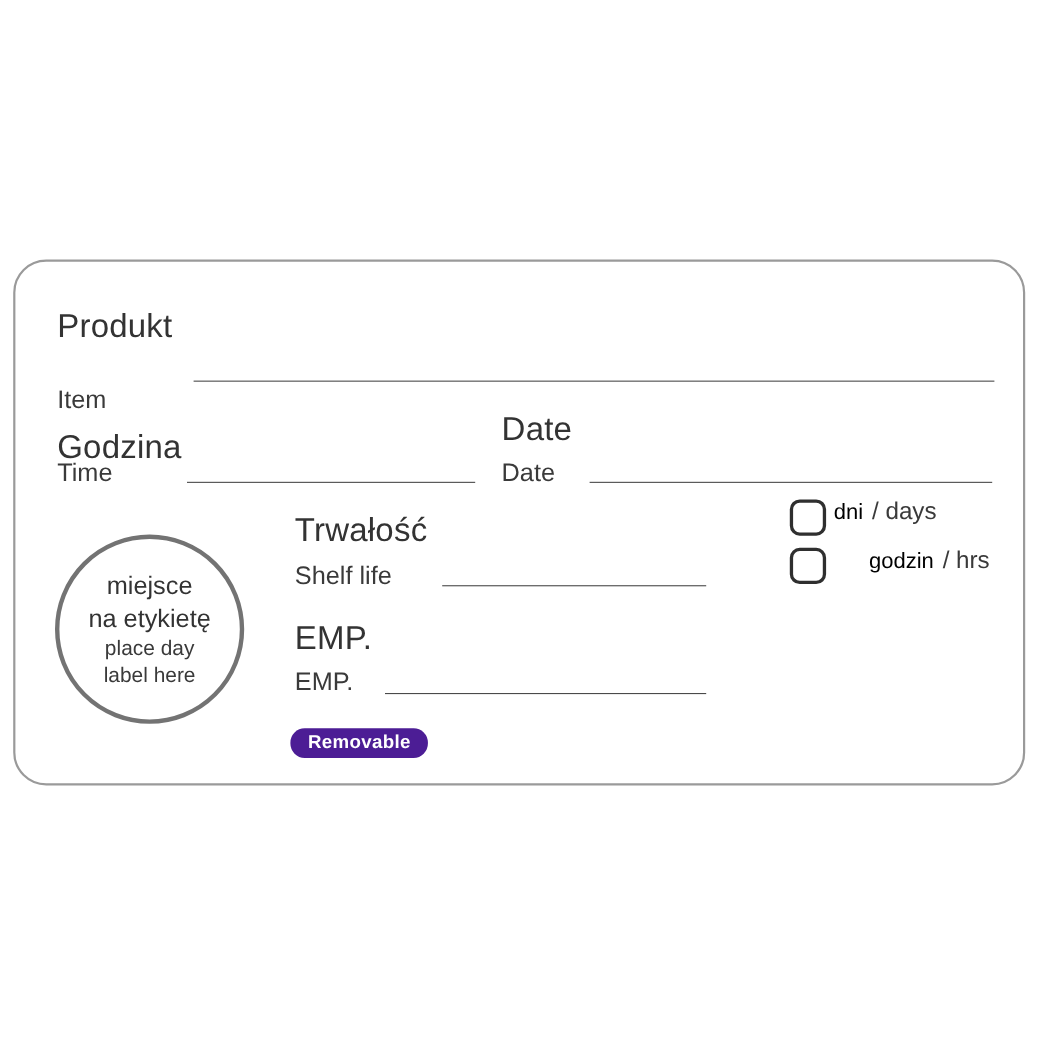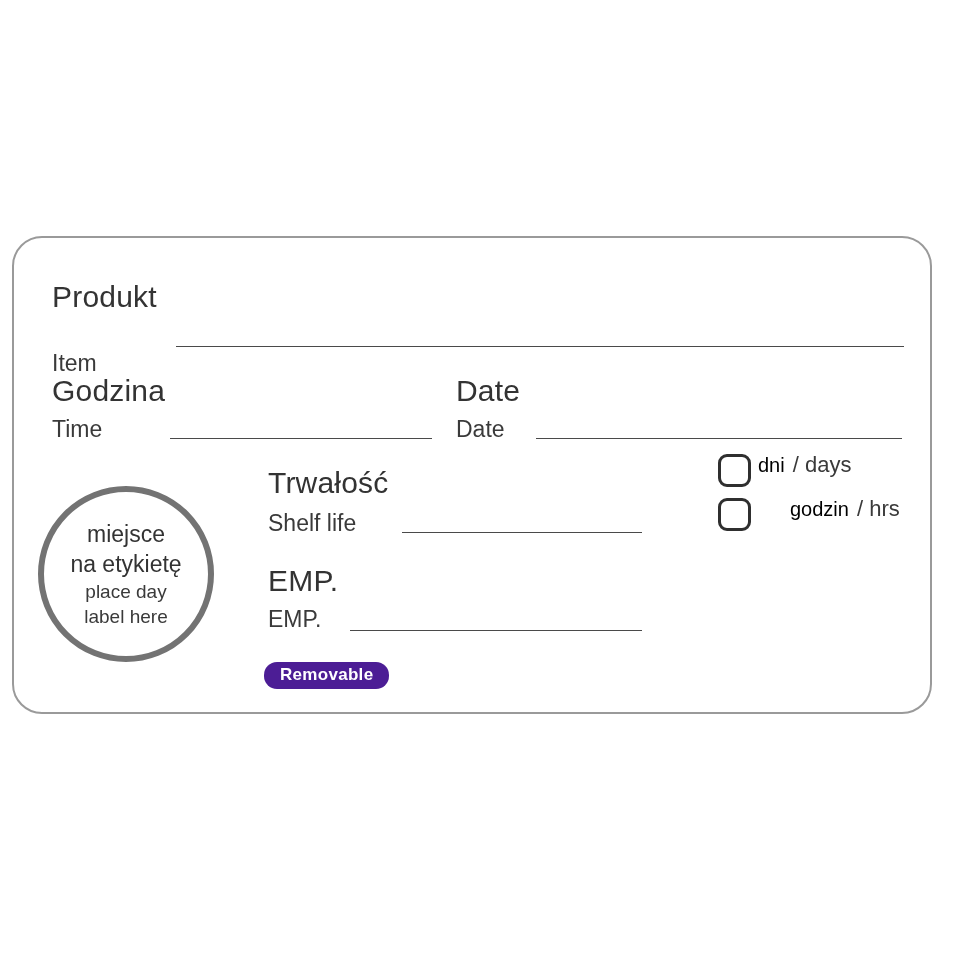--- a/index.html
+++ b/index.html
@@ -43,25 +43,25 @@
     color: #3a3a3a;
     white-space: nowrap;
   }
   .wline {
     position: absolute;
     height: 0;
     border-bottom: 1.6px solid #4a4a4a;
   }
   .day-circle {
     position: absolute;
-    left: 24px;
+    left: 36px;
     top: 248px;
     width: 164px;
     height: 164px;
-    border: 6px solid #737373;
+    border: 4px solid #737373;
     border-radius: 50%;
     background: #ffffff;
     display: flex;
     flex-direction: column;
     align-items: center;
     justify-content: center;
     text-align: center;
   }
   .day-circle .big {
     font-size: 23px;
@@ -114,21 +114,21 @@
 </head>
 <body>
 
 <div class="canvas">
   <div class="sheet">
 
     <div class="pl" style="left:38px; top:42px;">Produkt</div>
     <div class="en" style="left:38px; top:84px;margin-top:28px;">Item</div>
     <div class="wline" style="left:162px; top:108px; width:728px;"></div>
 
-    <div class="pl" style="left:38px; top:136px;">Godzina</div>
+    <div class="pl" style="left:38px; top:152px;">Godzina</div>
     <div class="en" style="left:38px; top:178px;">Time</div>
     <div class="wline" style="left:156px; top:200px; width:262px;"></div>
 
     <div class="pl" style="left:442px; top:136px;">Date</div>
     <div class="en" style="left:442px; top:178px;">Date</div>
     <div class="wline" style="left:522px; top:200px; width:366px;"></div>
 
     <div class="day-circle">
       <div class="big">miejsce</div>
       <div class="big">na etykietę</div>

